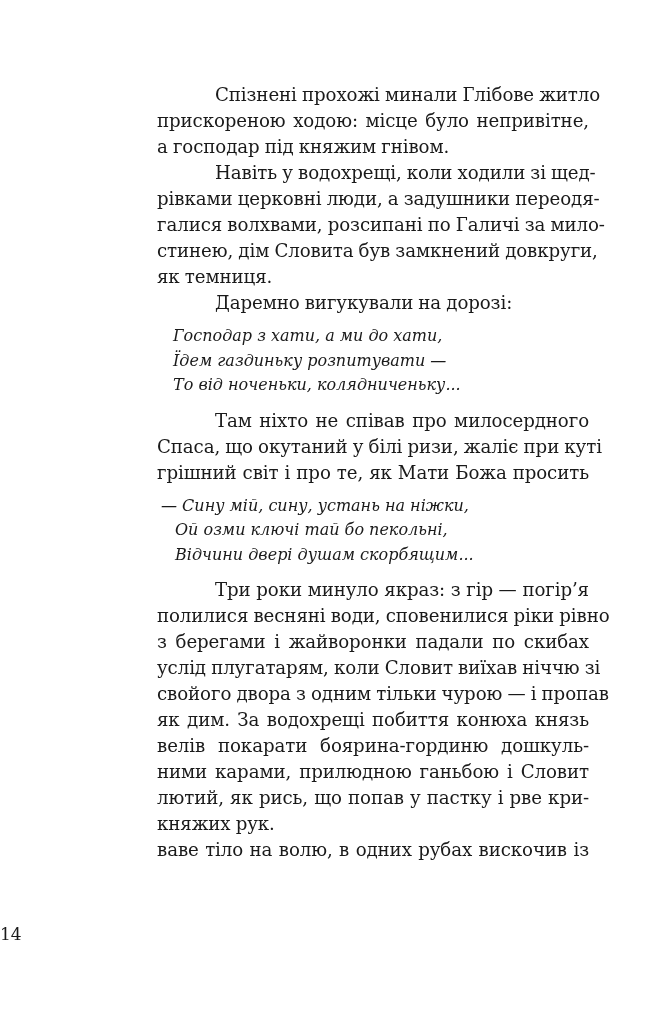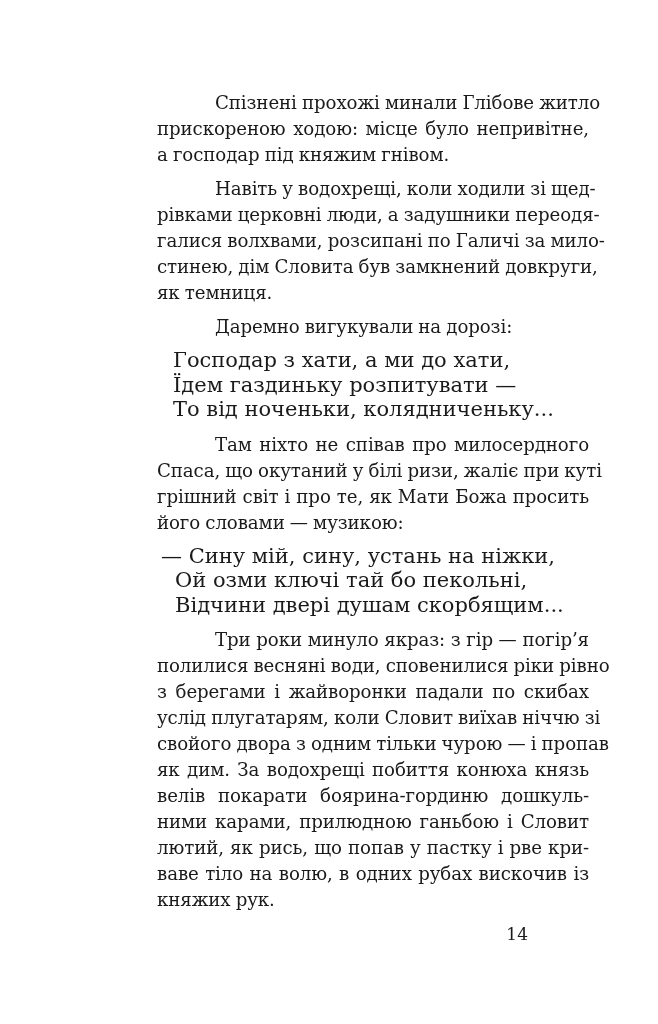--- a/index.html
+++ b/index.html
@@ -35,40 +35,40 @@
       text-align: justify;
       text-align-last: justify;
       height: 26px;
       white-space: nowrap;
     }
     .line.last {
       text-align-last: left;
     }
     .line.indent {
       padding-left: 58px;
-      margin-top: 8px;
     }
     .poem {
       margin: 8px 0 10px 0;
-      font-size: 21px;
+      font-style: italic;
+      font-size: 16px;
       line-height: 24.5px;
     }
     .poem .pline {
       display: block;
       white-space: nowrap;
     }
     .poem1 { padding-left: 74px; }
     .poem2 { padding-left: 62px; }
     .poem2 .pline.cont { padding-left: 14px; }
     .page-number {
       position: absolute;
       left: 0;
       width: 528px;
       top: 924px;
-      text-align: right;
+      text-align: left;
       font-size: 17px;
       font-family: "DejaVu Serif", "Liberation Serif", serif;
       color: #1a1a1a;
     }
   </style>
 </head>
 <body>
 
 <div class="page">
 
@@ -93,38 +93,37 @@
   <div class="poem poem1">
     <span class="pline">Господар з хати, а ми до хати,</span>
     <span class="pline">Їдем газдиньку розпитувати —</span>
     <span class="pline">То від ноченьки, колядниченьку...</span>
   </div>
 
   <p class="para">
     <span class="line indent">Там ніхто не співав про милосердного</span>
     <span class="line">Спаса, що окутаний у білі ризи, жаліє при куті</span>
     <span class="line">грішний світ і про те, як Мати Божа просить</span>
-    <span class="line last">його словами — музикою:</span>
   </p>
 
   <div class="poem poem2">
     <span class="pline">— Сину мій, сину, устань на ніжки,</span>
     <span class="pline cont">Ой озми ключі тай бо пекольні,</span>
     <span class="pline cont">Відчини двері душам скорбящим...</span>
   </div>
 
   <p class="para">
     <span class="line indent">Три роки минуло якраз: з гір — погір’я</span>
     <span class="line">полилися весняні води, сповенилися ріки рівно</span>
     <span class="line">з берегами і жайворонки падали по скибах</span>
     <span class="line">услід плугатарям, коли Словит виїхав ніччю зі</span>
     <span class="line">свойого двора з одним тільки чурою — і пропав</span>
     <span class="line">як дим. За водохрещі побиття конюха князь</span>
     <span class="line">велів покарати боярина-гординю дошкуль-</span>
     <span class="line">ними карами, прилюдною ганьбою і Словит</span>
     <span class="line">лютий, як рись, що попав у пастку і рве кри-</span>
+    <span class="line last">княжих рук.</span>
     <span class="line">ваве тіло на волю, в одних рубах вискочив із</span>
-    <span class="line last">княжих рук.</span>
   </p>
 
 </div>
 
 <div class="page-number">14</div>
 
 </body></html>

